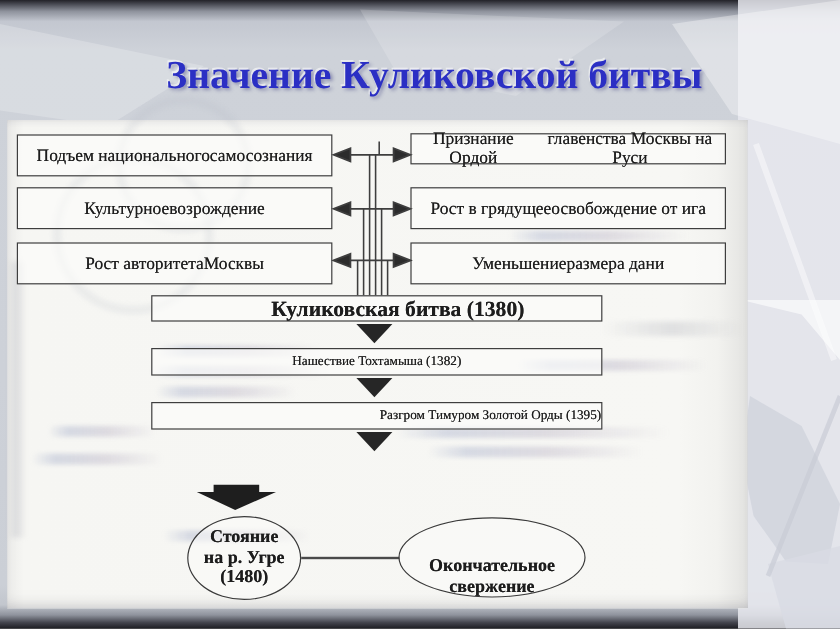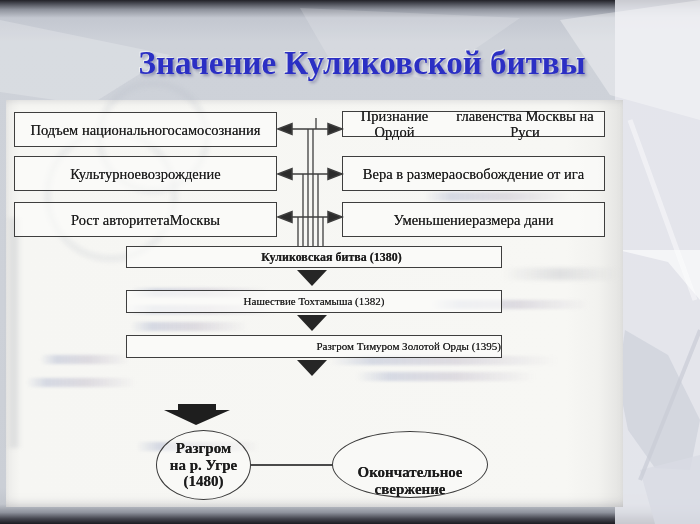--- a/index.html
+++ b/index.html
@@ -27,21 +27,21 @@
   }
   .box{
     position:absolute;box-sizing:border-box;border:1.4px solid #3e3e3e;
     background:rgba(252,252,250,.65);
     display:flex;flex-direction:row;align-items:center;justify-content:center;
     text-align:center;color:#1d1d1d;
   }
   .box span{display:block;line-height:16px;font-size:14.5px;
     text-shadow:0 0 .5px rgba(45,45,45,.9);}
   .tbox span{font-size:11px;line-height:21px;}
-  .tbox.bold span{font-weight:bold;font-size:12px;margin-left:35px;}
+  .tbox.bold span{font-weight:bold;font-size:18px;margin-left:35px;}
   .ellipse{
     position:absolute;box-sizing:border-box;border:1.6px solid #3a3a3a;border-radius:50%;
     background:rgba(252,252,250,.5);
     display:flex;flex-direction:column;align-items:center;justify-content:center;
     text-align:center;font-weight:bold;color:#1c1c1c;
   }
   .ellipse span{display:block;font-size:15px;line-height:16.5px;
     text-shadow:0 0 .5px rgba(40,40,40,.9);}
   .conn{position:absolute;left:0;top:0;pointer-events:none;}
   .oval-link{position:absolute;left:245px;top:364px;width:82px;height:2px;background:#4a4a4a;}
@@ -104,21 +104,21 @@
     <div class="box" style="left:8px;top:102px;width:263px;height:35px;">
       <span>Рост авторитета</span>
       <span>Москвы</span>
     </div>
 
     <div class="box" style="left:336px;top:11px;width:263px;height:26px;">
       <span>Признание Ордой</span>
       <span>главенства Москвы на Руси</span>
     </div>
     <div class="box" style="left:336px;top:56px;width:263px;height:35px;">
-      <span>Вера в размера</span>
+      <span>Рост в грядущее</span>
       <span>освобождение от ига</span>
     </div>
     <div class="box" style="left:336px;top:102px;width:263px;height:35px;">
       <span>Уменьшение</span>
       <span>размера дани</span>
     </div>
 
     <div class="box tbox bold" style="left:120px;top:146px;width:376px;height:22px;">
       <span>Куликовская битва (1380)</span>
     </div>
@@ -158,21 +158,21 @@
       <g fill="#262626">
         <polygon points="291,170 321,170 306,186"></polygon>
         <polygon points="291,215 321,215 306,231"></polygon>
         <polygon points="291,260 321,260 306,276"></polygon>
       </g>
 
       <path d="M172,304 L210,304 L210,310 L224,310 L190,325 L158,310 L172,310 Z" fill="#1e1e1e"></path>
     </svg>
 
     <div class="ellipse" style="left:150px;top:330px;width:95px;height:70px;">
-      <span>Разгром</span>
+      <span>Стояние</span>
       <span>на р. Угре</span>
       <span>(1480)</span>
     </div>
     <div class="oval-link"></div>
     <div class="ellipse" style="left:326px;top:331px;width:156px;height:67px;justify-content:flex-end;">
       <span>Окончательное</span>
       <span>свержение</span>
     </div>
 
   </div>

